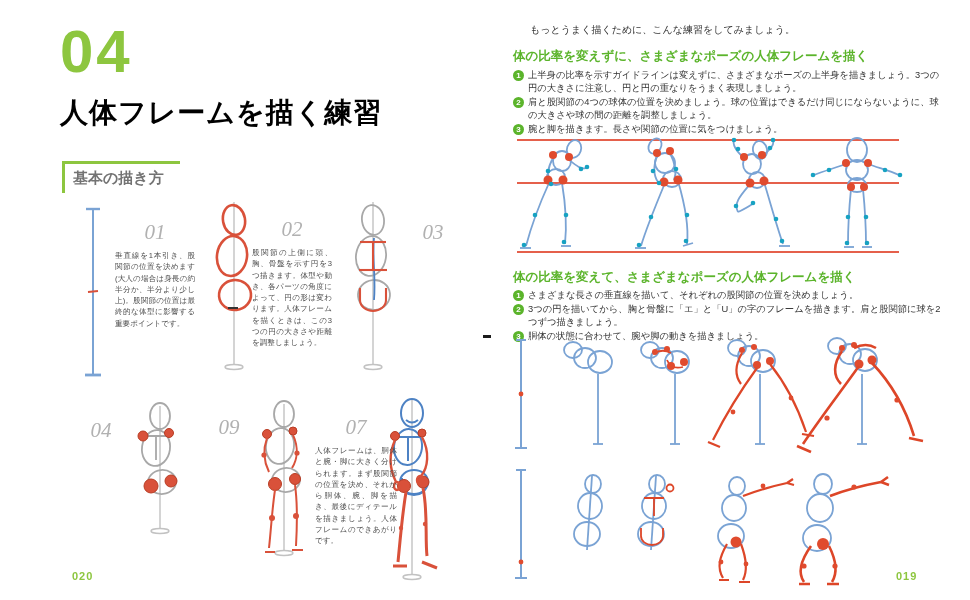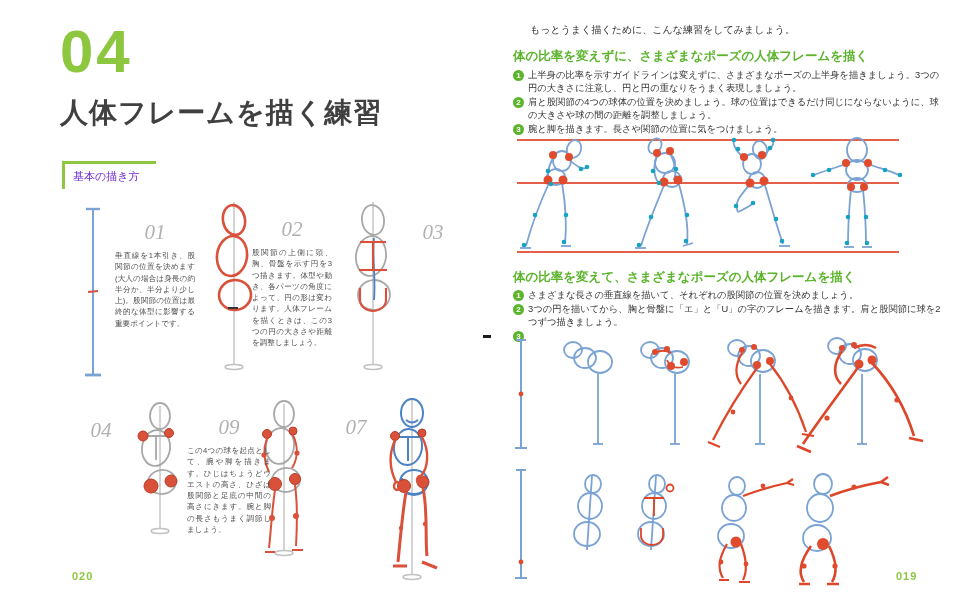--- a/index.html
+++ b/index.html
@@ -8,27 +8,27 @@
     font-family:"Liberation Sans","DejaVu Sans",sans-serif;color:#333;
   }
   .abs{position:absolute;}
 
   
   .chapter-num{
     left:60px;top:22px;font-size:60px;font-weight:800;color:#8dc63f;
     letter-spacing:3px;line-height:1;
   }
   .page-title{
-    left:60px;top:94px;font-size:28px;font-weight:800;color:#404040;
+    left:60px;top:94px;font-size:28px;font-weight:800;color:#000000;
     letter-spacing:1px;margin:0;
   }
   .section-label{
     left:62px;top:161px;
     border-top:3px solid #8dc63f;border-left:3px solid #8dc63f;
-    padding:5px 16px 5px 8px;font-size:11px;font-weight:400;color:#6d28d9;
+    padding:5px 16px 5px 8px;font-size:15px;font-weight:700;color:#737373;
   }
   .step{position:absolute;width:80px;}
   .step-num{
     font-family:"Liberation Serif","DejaVu Serif",serif;font-style:italic;
     font-size:21px;color:#b1b1b1;margin:0 0 7px 0;line-height:1;text-align:center;
   }
   .step-text{
     font-size:7.6px;line-height:11.3px;color:#4d4d4d;margin:0;text-align:justify;
   }
   .pagenum{font-size:11px;font-weight:700;color:#8dc63f;letter-spacing:1px;}
@@ -188,24 +188,24 @@
       <p class="step-text">股関節の上側に頭、胸、骨盤を示す円を3つ描きます。体型や動き、各パーツの角度によって、円の形は変わります。人体フレームを描くときは、この3つの円の大きさや距離を調整しましょう。</p>
     </div>
     <div class="step" style="left:396px;top:222px;width:74px">
       <p class="step-num">03</p>
     </div>
     <div class="step" style="left:57px;top:420px;width:88px">
       <p class="step-num">04</p>
     </div>
     <div class="step" style="left:187px;top:417px;width:84px">
       <p class="step-num">09</p>
-      <p class="step-text">この4つの球を起点として、腕や脚を描きます。ひじはちょうどウエストの高さ、ひざは股関節と足底の中間の高さにきます。腕と脚の長さもうまく調節しましょう。</p>
     </div>
     <div class="step" style="left:315px;top:417px;width:82px">
       <p class="step-num">07</p>
+      <p class="step-text">人体フレームは、胴体と腕・脚に大きく分けられます。まず股関節の位置を決め、それから胴体、腕、脚を描き、最後にディテールを描きましょう。人体フレームのできあがりです。</p>
     </div>
 
     <div class="abs pagenum" style="left:72px;top:570px">020</div>
   </section>
 
   <section>
     <div class="abs intro-line">もっとうまく描くために、こんな練習をしてみましょう。</div>
 
     <h2 class="green-heading" style="left:513px;top:48px">体の比率を変えずに、さまざまなポーズの人体フレームを描く</h2>
     <div class="item-list" style="left:513px;top:69px">
@@ -353,20 +353,21 @@
       <div class="item">
         <span class="badge">1</span>
         <span>さまざまな長さの垂直線を描いて、それぞれの股関節の位置を決めましょう。</span>
       </div>
       <div class="item">
         <span class="badge">2</span>
         <span>3つの円を描いてから、胸と骨盤に「エ」と「U」の字のフレームを描きます。肩と股関節に球を2つずつ描きましょう。</span>
       </div>
       <div class="item">
         <span class="badge">3</span>
+        <span>胴体の状態に合わせて、腕や脚の動きを描きましょう。</span>
       </div>
     </div>
 
     <svg class="abs" style="left:505px;top:332px" width="450" height="255">
 
       <g>
         <g class="skblue" stroke-width="2">
           <line x1="16" y1="8" x2="16" y2="116"></line>
           <line x1="11" y1="8" x2="21" y2="8"></line>
           <line x1="10" y1="116" x2="22" y2="116"></line>

